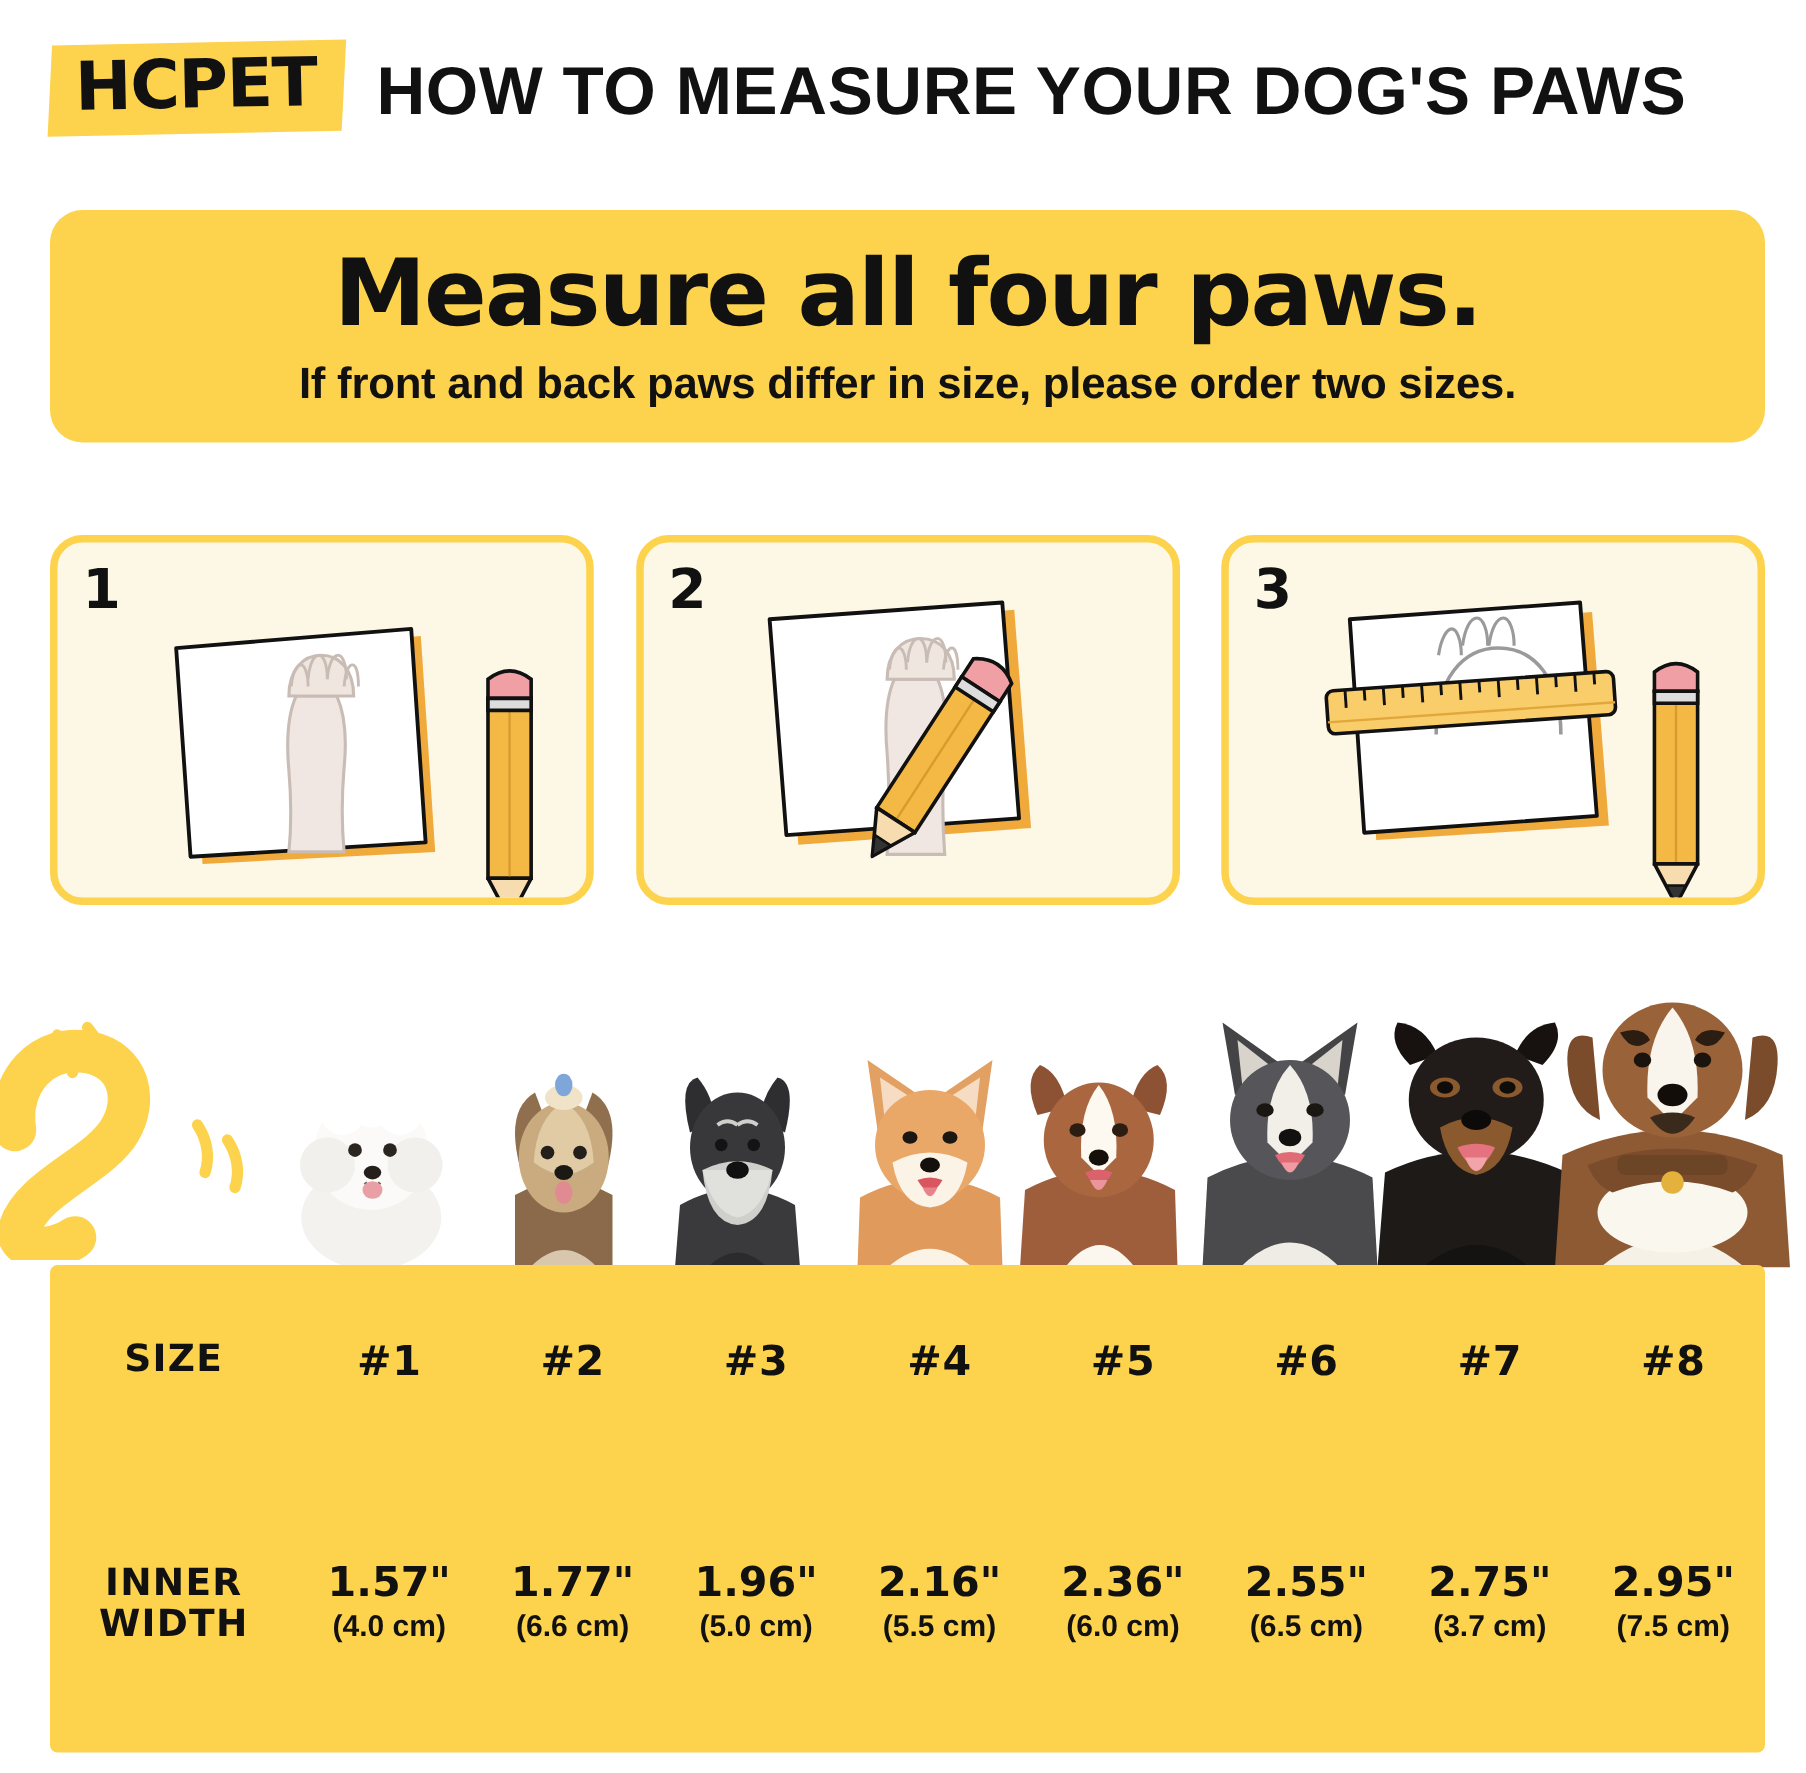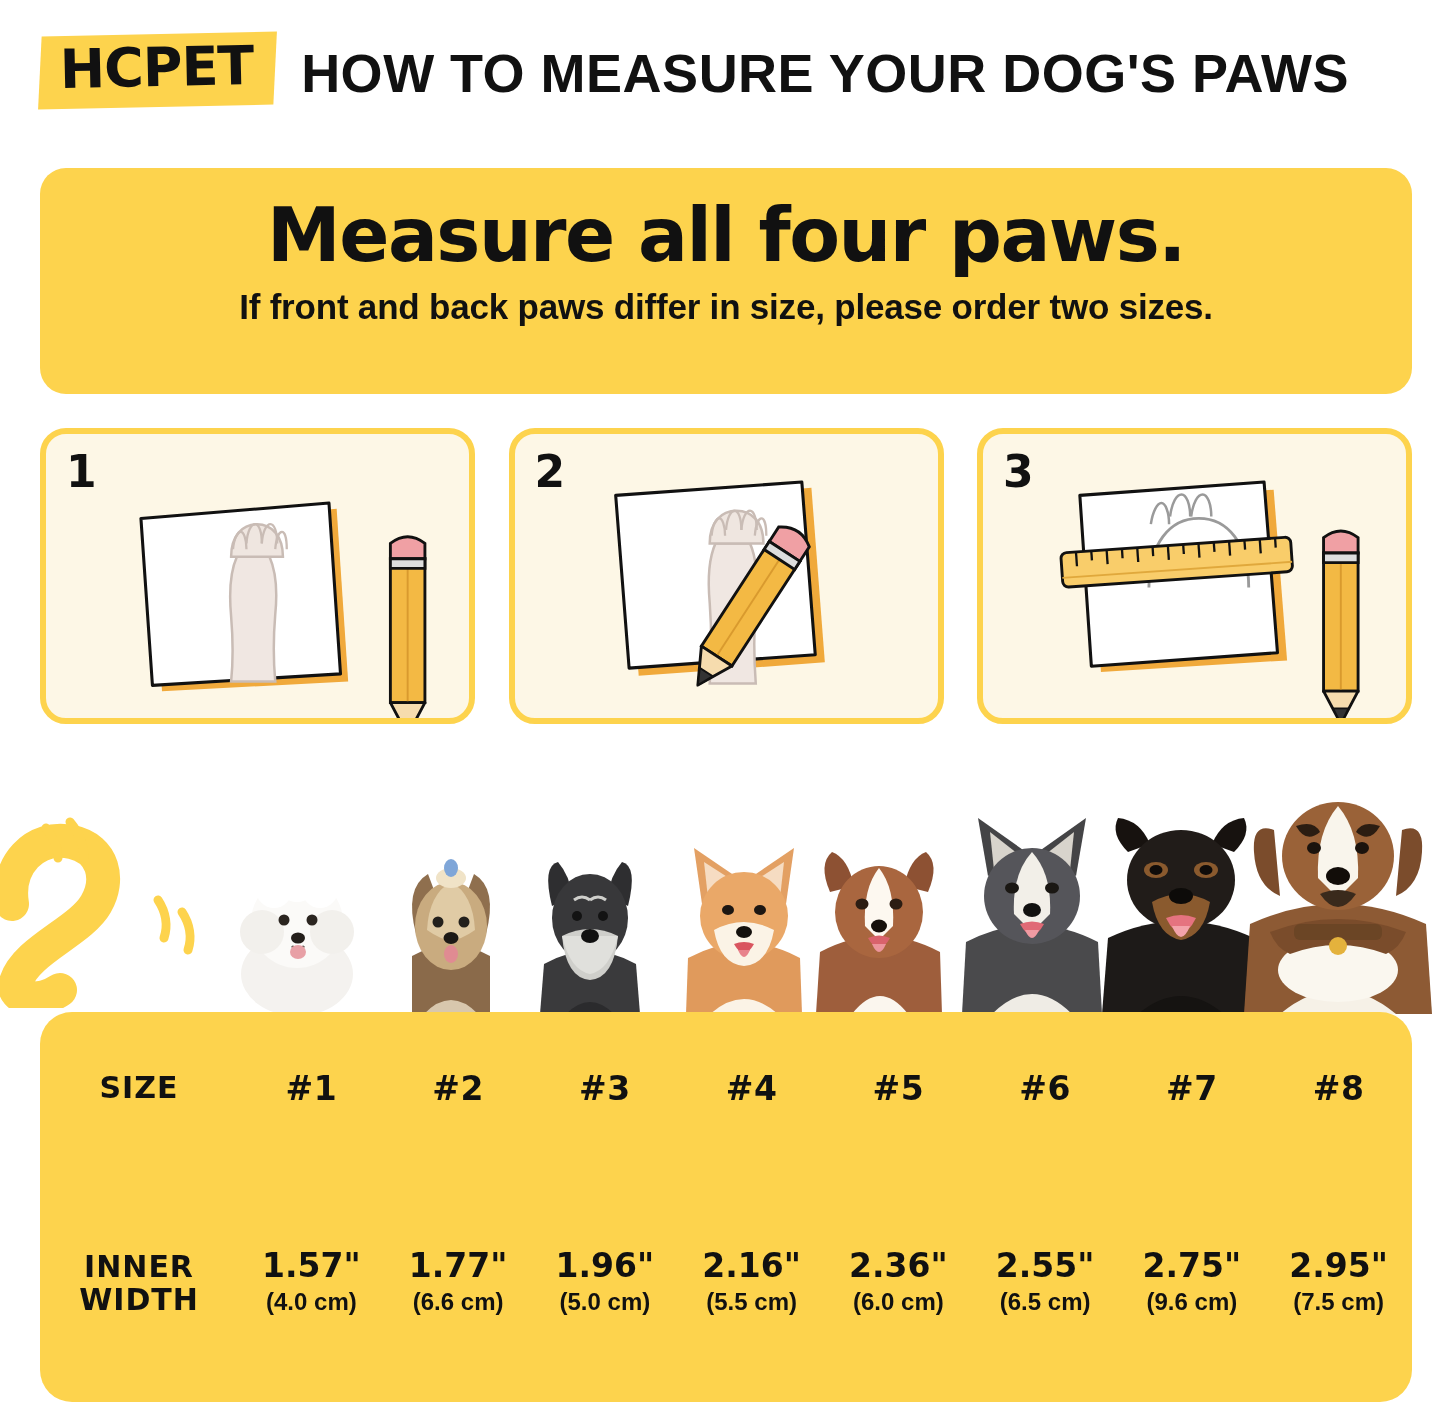--- a/index.html
+++ b/index.html
@@ -50,21 +50,21 @@
     color: #111111;
     white-space: nowrap;
   }
 
   
   .banner {
     position: absolute;
     top: 168px;
     left: 40px;
     width: 1372px;
-    height: 226px;
+    height: 186px;
     background: #fdd34d;
     border-radius: 26px;
     box-sizing: border-box;
     padding: 26px 30px 0 30px;
     text-align: center;
   }
   .banner-title {
     font-family: "DejaVu Sans", sans-serif;
     font-weight: bold;
     font-size: 74px;
@@ -139,21 +139,21 @@
   }
 
   
   .size-table {
     position: absolute;
     top: 1012px;
     left: 40px;
     width: 1372px;
     height: 390px;
     background: #fdd34d;
-    border-radius: 32px;
+    border-radius: 6px;
     box-sizing: border-box;
     padding: 0;
     overflow: hidden;
   }
   table.sz {
     width: 100%;
     height: 100%;
     border-collapse: collapse;
     table-layout: fixed;
   }
@@ -495,21 +495,21 @@
       <td>
         <div class="wcell-in">2.36"</div>
         <div class="wcell-cm">(6.0 cm)</div>
       </td>
       <td>
         <div class="wcell-in">2.55"</div>
         <div class="wcell-cm">(6.5 cm)</div>
       </td>
       <td>
         <div class="wcell-in">2.75"</div>
-        <div class="wcell-cm">(9.6 cm)</div>
+        <div class="wcell-cm">(3.7 cm)</div>
       </td>
       <td>
         <div class="wcell-in">2.95"</div>
         <div class="wcell-cm">(7.5 cm)</div>
       </td>
     </tr>
   </tbody>
     </table>
 </div>
 

